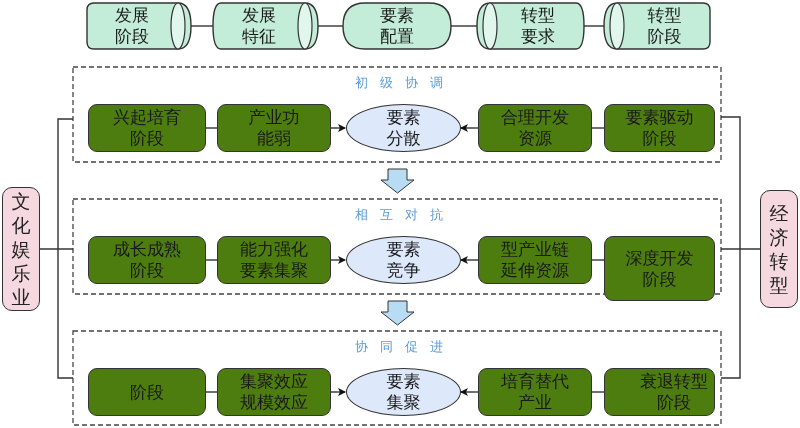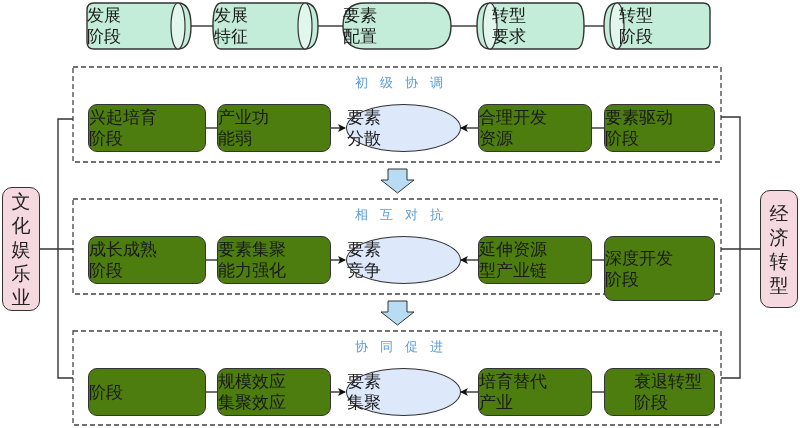--- a/index.html
+++ b/index.html
@@ -1,20 +1,20 @@
 <!DOCTYPE html>
 <html><head>
 <meta charset="utf-8">
 <style>
   html, body { margin:0; padding:0; background:#ffffff; }
   body { width:800px; height:428px; position:relative; overflow:hidden;
          font-family:"DejaVu Sans", sans-serif; color:#222; }
   svg.lines { position:absolute; left:0; top:0; width:800px; height:428px; }
   .abs { position:absolute; box-sizing:border-box; }
-  .pill-text, .node-text { display:flex; flex-direction:column; align-items:flex-start; justify-content:center;
+  .pill-text, .node-text { display:flex; flex-direction:column; align-items:center; justify-content:center;
          font-size:17px; line-height:21px; text-align:center; color:#1a1a1a; }
   .node { background:#4d7c0f; border:1.6px solid #333; border-radius:9px; }
   .oval { background:#dde8fb; border:1.6px solid #333; border-radius:50%; }
   .stage-title { font-family:"DejaVu Serif", serif; color:#5b9bd5; font-size:13px; letter-spacing:12px; text-align:center; }
   .side { background:#f6d9e0; border:1.6px solid #333; border-radius:10px;
           display:flex; flex-direction:column; align-items:center; justify-content:center;
           font-family:"DejaVu Serif", serif; font-size:19px; line-height:24px; }
   .side span { display:block; }
 </style>
 </head>
@@ -141,43 +141,43 @@
   <span>要素驱动</span>
   <span>阶段</span>
 </div>
 
 <div class="abs stage-title" style="left:330px;top:206px;width:150px;height:22px;">相互对抗</div>
 <div class="abs node node-text" style="left:88px;top:236px;width:118px;height:48px;">
   <span>成长成熟</span>
   <span>阶段</span>
 </div>
 <div class="abs node node-text" style="left:217px;top:236px;width:114px;height:48px;">
+  <span>能力强化</span>
   <span>要素集聚</span>
-  <span>能力强化</span>
 </div>
 <div class="abs oval node-text" style="left:346px;top:236px;width:115px;height:48px;">
   <span>要素</span>
   <span>竞争</span>
 </div>
 <div class="abs node node-text" style="left:478px;top:236px;width:114px;height:48px;">
+  <span>型产业链</span>
   <span>延伸资源</span>
-  <span>型产业链</span>
 </div>
 <div class="abs node node-text" style="left:604px;top:236px;width:111px;height:65px;">
   <span>深度开发</span>
   <span>阶段</span>
 </div>
 
 <div class="abs stage-title" style="left:330px;top:338px;width:150px;height:22px;">协同促进</div>
 <div class="abs node node-text" style="left:88px;top:368px;width:118px;height:48px;">
   <span>阶段</span>
 </div>
 <div class="abs node node-text" style="left:217px;top:368px;width:114px;height:48px;">
+  <span>集聚效应</span>
   <span>规模效应</span>
-  <span>集聚效应</span>
 </div>
 <div class="abs oval node-text" style="left:346px;top:368px;width:115px;height:48px;">
   <span>要素</span>
   <span>集聚</span>
 </div>
 <div class="abs node node-text" style="left:478px;top:368px;width:114px;height:48px;">
   <span>培育替代</span>
   <span>产业</span>
 </div>
 <div class="abs node node-text" style="left:604px;top:368px;width:111px;height:48px;padding-left:29px;">

